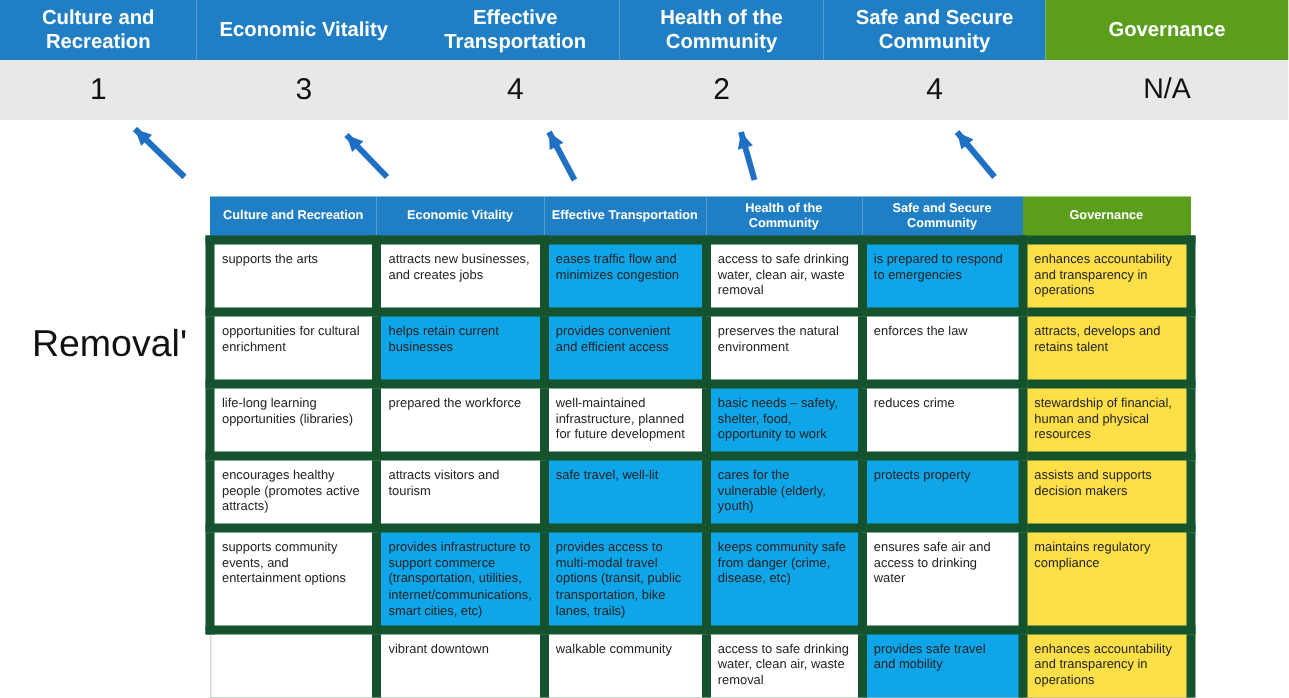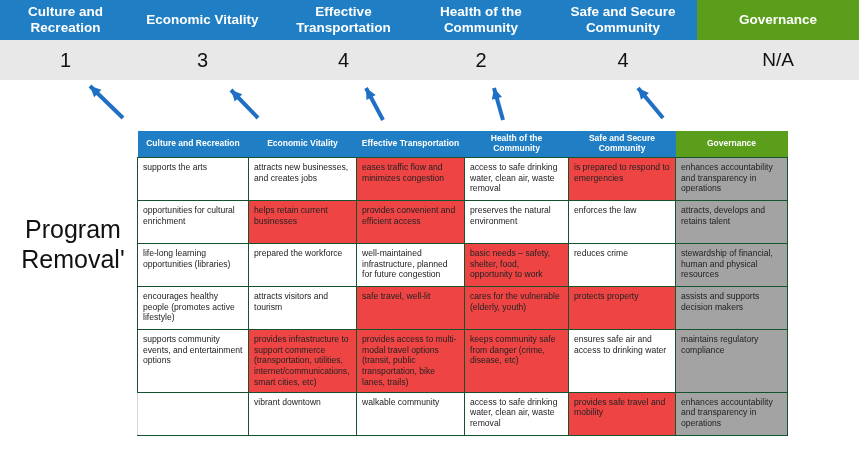--- a/index.html
+++ b/index.html
@@ -20,23 +20,23 @@
 
   
   #caption{position:absolute;left:8px;top:215px;width:130px;text-align:center;
     font-size:25px;line-height:1.18;color:#111;}
 
   
   #matrix{position:absolute;left:137px;top:131px;border-collapse:collapse;table-layout:fixed;}
   #matrix th{color:#fff;font-size:8.5px;font-weight:bold;text-align:center;vertical-align:middle;
     padding:3px 2px;line-height:1.15;height:20px;}
   #matrix td{font-size:8.6px;color:#222;vertical-align:top;padding:4px 5px;line-height:1.25;
-    border:1px solid #14532d;background:#ffffff;height:34px;}
-  #matrix td.hl{background:#ef4444;}
-  #matrix td.gray{background:#a3a3a3;}
+    border:6px solid #14532d;background:#ffffff;height:34px;}
+  #matrix td.hl{background:#0ea5e9;}
+  #matrix td.gray{background:#fde047;}
   #matrix td.empty{background:#ffffff;border-left:1px solid #d9d9d9;}
 </style>
 </head>
 <body>
 
 <div id="top-band">
     <div class="cell" style="width: 131px; background: rgb(31, 126, 196);">Culture and Recreation</div>
     <div class="cell" style="width: 143px; background: rgb(31, 126, 196);">Economic Vitality</div>
     <div class="cell" style="width: 139px; background: rgb(31, 126, 196);">Effective Transportation</div>
     <div class="cell" style="width: 136px; background: rgb(31, 126, 196);">Health of the Community</div>
@@ -73,21 +73,20 @@
         </g>
         <g>
           <line x1="663" y1="38" x2="638" y2="8" stroke="#1f6fc4" stroke-width="4"></line>
           <polygon points="638,8 648.9272236021394,12.959413710192617 640.907628901443,19.642409294106326" fill="#1f6fc4"></polygon>
         </g>
       </g>
   </svg>
 </div>
 
 <div id="caption">
-  <div>Program</div>
   <div>Removal'</div>
 </div>
 
 <table id="matrix">
   <colgroup>
     <col style="width:111px">
       <col style="width:108px">
       <col style="width:108px">
     <col style="width:104px">
       <col style="width:107px">
@@ -116,27 +115,27 @@
         <td>opportunities for cultural enrichment</td>
         <td class="hl">helps retain current businesses</td>
         <td class="hl">provides convenient and efficient access</td>
         <td>preserves the natural environment</td>
         <td>enforces the law</td>
         <td class="gray">attracts, develops and retains talent</td>
       </tr>
       <tr>
         <td>life-long learning opportunities (libraries)</td>
         <td>prepared the workforce</td>
-        <td>well-maintained infrastructure, planned for future congestion</td>
+        <td>well-maintained infrastructure, planned for future development</td>
         <td class="hl">basic needs – safety, shelter, food, opportunity to work</td>
         <td>reduces crime</td>
         <td class="gray">stewardship of financial, human and physical resources</td>
       </tr>
       <tr>
-        <td>encourages healthy people (promotes active lifestyle)</td>
+        <td>encourages healthy people (promotes active attracts)</td>
         <td>attracts visitors and tourism</td>
         <td class="hl">safe travel, well-lit</td>
         <td class="hl">cares for the vulnerable (elderly, youth)</td>
         <td class="hl">protects property</td>
         <td class="gray">assists and supports decision makers</td>
       </tr>
       <tr>
         <td>supports community events, and entertainment options</td>
         <td class="hl">provides infrastructure to support commerce (transportation, utilities, internet/communications, smart cities, etc)</td>
         <td class="hl">provides access to multi-modal travel options (transit, public transportation, bike lanes, trails)</td>

